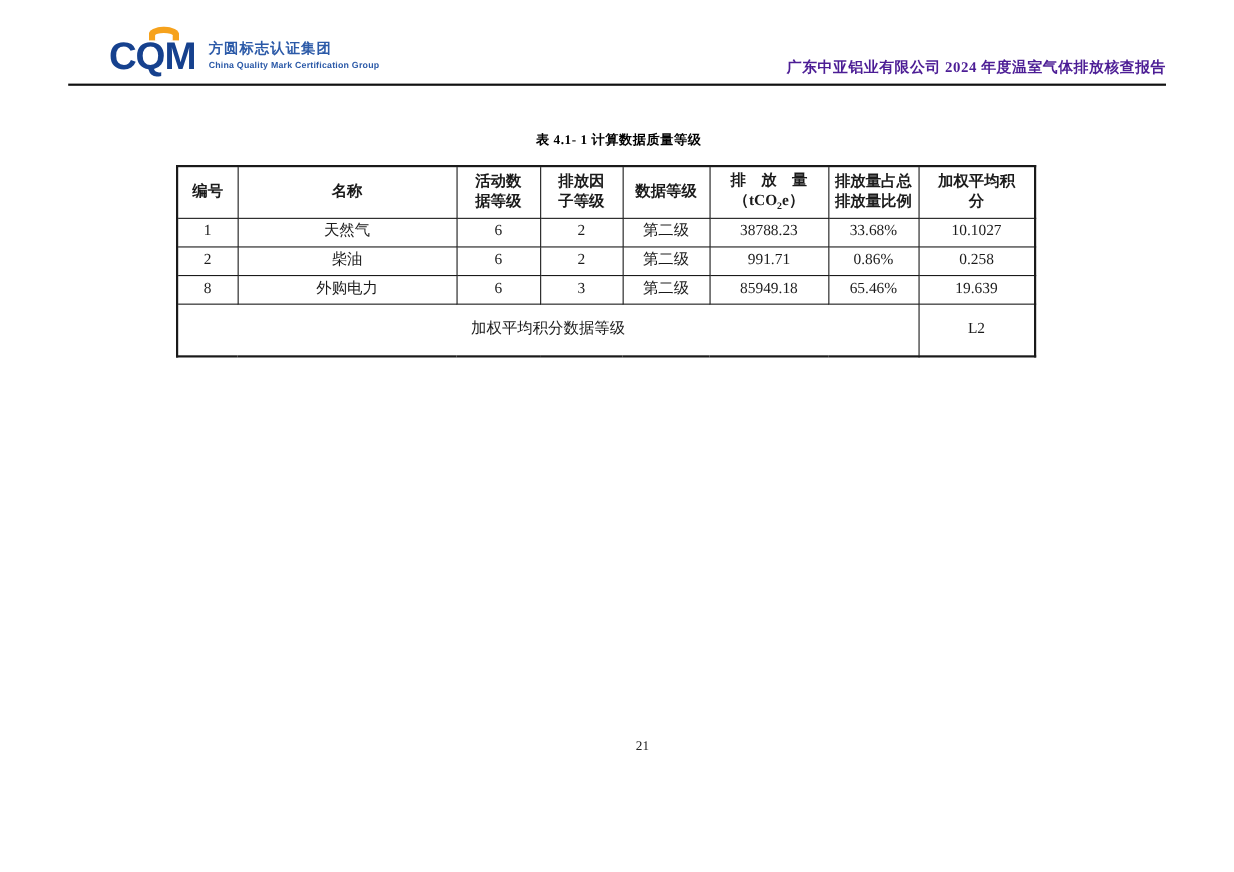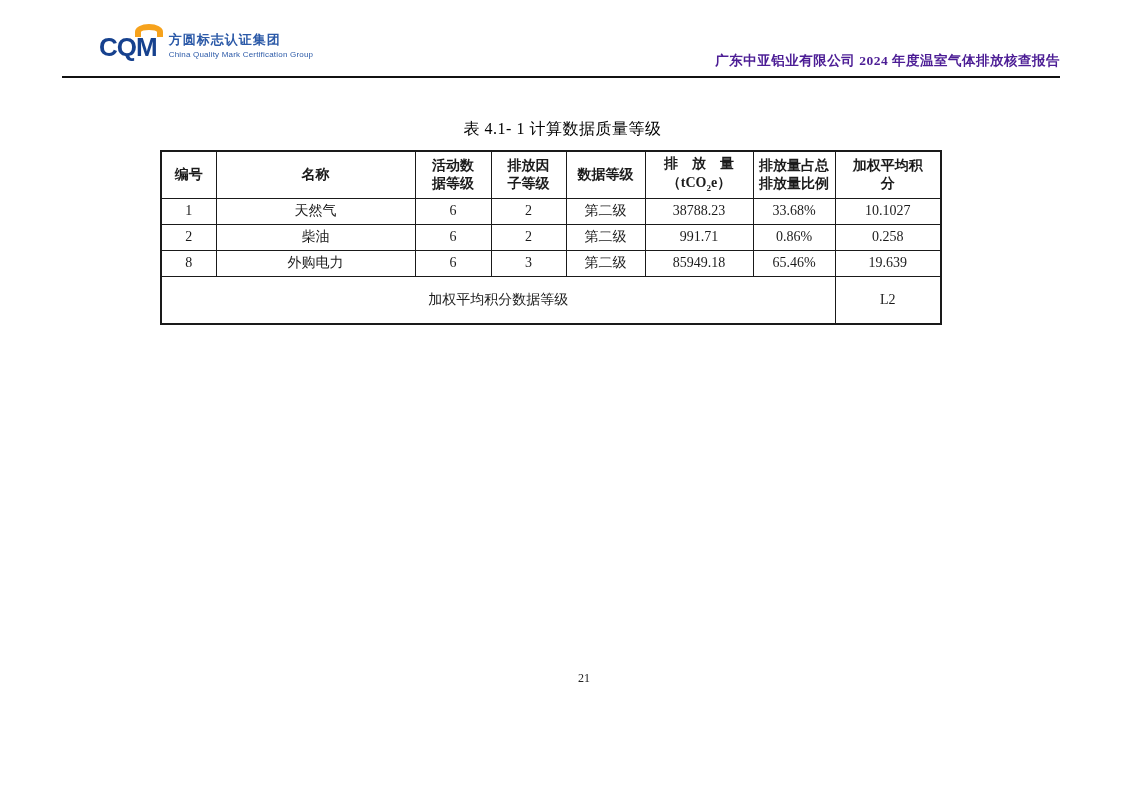--- a/index.html
+++ b/index.html
@@ -12,55 +12,55 @@
     color:#1b1b1b;
     overflow:hidden;
     margin:0 auto;
   }
 
   
   .logo { position:absolute; left:99px; top:26px; display:flex; align-items:center; }
   .cqm-wrap {
     position:relative;
     font-family:"Liberation Sans","DejaVu Sans",sans-serif;
-    font-weight:bold; font-size:26px; line-height:1;
+    font-weight:bold; font-size:35px; line-height:1;
     color:#16418e; letter-spacing:-1px;
     padding-top:8px;
     text-align:right;
   }
   .cqm-arc {
     position:absolute; left:36px; top:-2px;
     width:28px; height:13px;
     border:6px solid #f6a21c; border-bottom:none;
     border-radius:28px 28px 0 0 / 16px 16px 0 0;
   }
   .logo-text { margin-left:12px; display:flex; flex-direction:column; padding-top:6px; }
   .logo-cn {
     font-family:"Liberation Sans","DejaVu Sans",sans-serif;
     font-weight:bold; font-size:13px; line-height:1.1;
     color:#2c5aa8; letter-spacing:1px;
   }
   .logo-en {
     font-family:"Liberation Sans","DejaVu Sans",sans-serif;
-    font-size:8px; color:#2c5aa8; margin-top:3px; letter-spacing:0.2px;
+    font-size:8px; color:#2c5aa8; margin-top:3px; letter-spacing:0.2px;font-weight:bold;
   }
   .report-title {
     position:absolute; top:52px; right:62px;
     font-size:13.5px; font-weight:bold; color:#4c1d95;
     letter-spacing:0.5px;
   }
   .header-rule {
     position:absolute; left:62px; top:76px;
     width:998px; height:2px; background:#111;
   }
 
   
   .table-caption {
     position:absolute; left:172px; top:119px; width:781px;
-    text-align:center; font-weight:normal; font-size:16px; color:#000;
+    text-align:center; font-weight:bold; font-size:12px; color:#000;
     letter-spacing:0.5px;
   }
 
   
   table.quality {
     position:absolute; left:160px; top:150px;
     width:781px; border-collapse:collapse;
     table-layout:fixed;
     font-size:14px;
     border:2px solid #1a1a1a;

